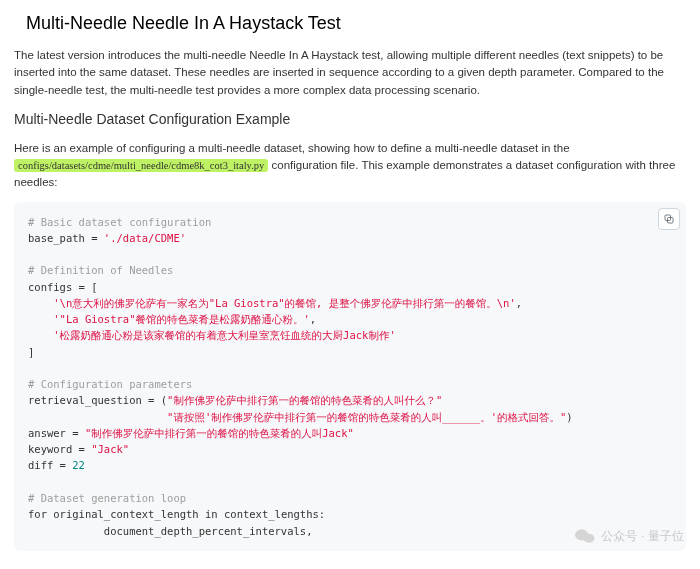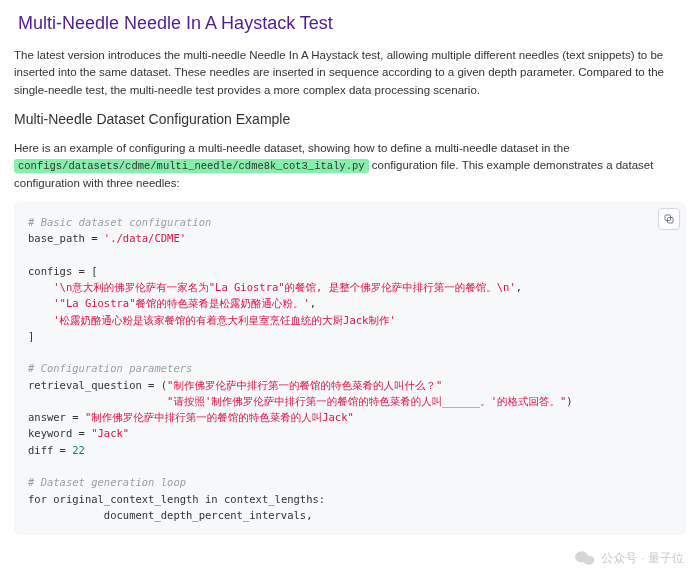--- a/index.html
+++ b/index.html
@@ -9,36 +9,36 @@
     font-family: -apple-system, BlinkMacSystemFont, "Segoe UI", Helvetica, Arial, sans-serif;
     font-size: 11.5px;
     color: #333;
     background: #fff;
     width: 700px;
     line-height: 1.5;
   }
   h1 {
     font-size: 18px;
     font-weight: 500;
-    margin: 0 0 10px 4px;
-    color: #4c1d95;
+    margin: 0 0 10px 12px;
+    color: #000000;
   }
   h2 {
     font-size: 14px;
     font-weight: 400;
     margin: 0 0 10px 0;
     color: #333;
   }
   p {
     margin: 0 0 10px 0;
     color: #333;
   }
   code.inline {
-    font-family: Liberation Mono, monospace;
-    background: #86efac;
+    font-family: Liberation Serif, serif;
+    background: #bef264;
     padding: 1px 4px;
     border-radius: 3px;
     font-size: 10.5px;
   }
   .codeblock {
     position: relative;
     background: #f6f8fa;
     border-radius: 6px;
     padding: 12px 14px;
     font-family: ui-monospace, SFMono-Regular, Menlo, Consolas, monospace;
@@ -56,28 +56,28 @@
     border: 1px solid #d0d7de;
     border-radius: 4px;
     background: #fff;
     display: flex;
     align-items: center;
     justify-content: center;
     cursor: pointer;
   }
   .copy-btn svg { width: 12px; height: 12px; stroke: #57606a; fill: none; stroke-width: 1.6; }
   .line { white-space: pre; }
-  .c-comment { color: #9e9e9e; font-style: italic; }
+  .c-comment { color: #9e9e9e; }
   .c-str { color: #d14; } 
   .c-num { color: #008080; } 
   .c-key { color: #333; font-weight: 400; } 
   .watermark {
     position: fixed;
     right: 16px;
-    bottom: 2px;
+    bottom: 24px;
     display: flex;
     align-items: center;
     gap: 6px;
     color: #bdbdbd;
     font-size: 12px;
     opacity: 0.85;
     pointer-events: none;
   }
   .watermark svg { width: 20px; height: 16px; fill: #cfcfcf; }
 </style>
@@ -98,20 +98,21 @@
 <div class="codeblock">
   <div class="copy-btn">
     <svg viewBox="0 0 24 24">
         <rect x="9" y="9" width="11" height="11" rx="2"></rect>
         <rect x="4" y="4" width="11" height="11" rx="2"></rect>
       </svg>
   </div>
   <div class="line"><span class="c-comment"># Basic dataset configuration</span></div>
   <div class="line"><span>base_path = </span><span class="c-str">'./data/CDME'</span></div>
   <div class="line">&nbsp;</div>
+  <div class="line"><span class="c-comment"># Definition of Needles</span></div>
   <div class="line"><span>configs = [</span></div>
   <div class="line">    <span class="c-str">'\n意大利的佛罗伦萨有一家名为"La Giostra"的餐馆, 是整个佛罗伦萨中排行第一的餐馆。\n'</span><span>,</span></div>
   <div class="line">    <span class="c-str">'"La Giostra"餐馆的特色菜肴是松露奶酪通心粉。'</span><span>,</span></div>
   <div class="line">    <span class="c-str">'松露奶酪通心粉是该家餐馆的有着意大利皇室烹饪血统的大厨Jack制作'</span></div>
   <div class="line"><span>]</span></div>
   <div class="line">&nbsp;</div>
   <div class="line"><span class="c-comment"># Configuration parameters</span></div>
   <div class="line"><span>retrieval_question = (</span><span class="c-str">"制作佛罗伦萨中排行第一的餐馆的特色菜肴的人叫什么？"</span></div>
   <div class="line">                      <span class="c-str">"请按照'制作佛罗伦萨中排行第一的餐馆的特色菜肴的人叫______。'的格式回答。"</span><span>)</span></div>
   <div class="line"><span>answer = </span><span class="c-str">"制作佛罗伦萨中排行第一的餐馆的特色菜肴的人叫Jack"</span></div>

